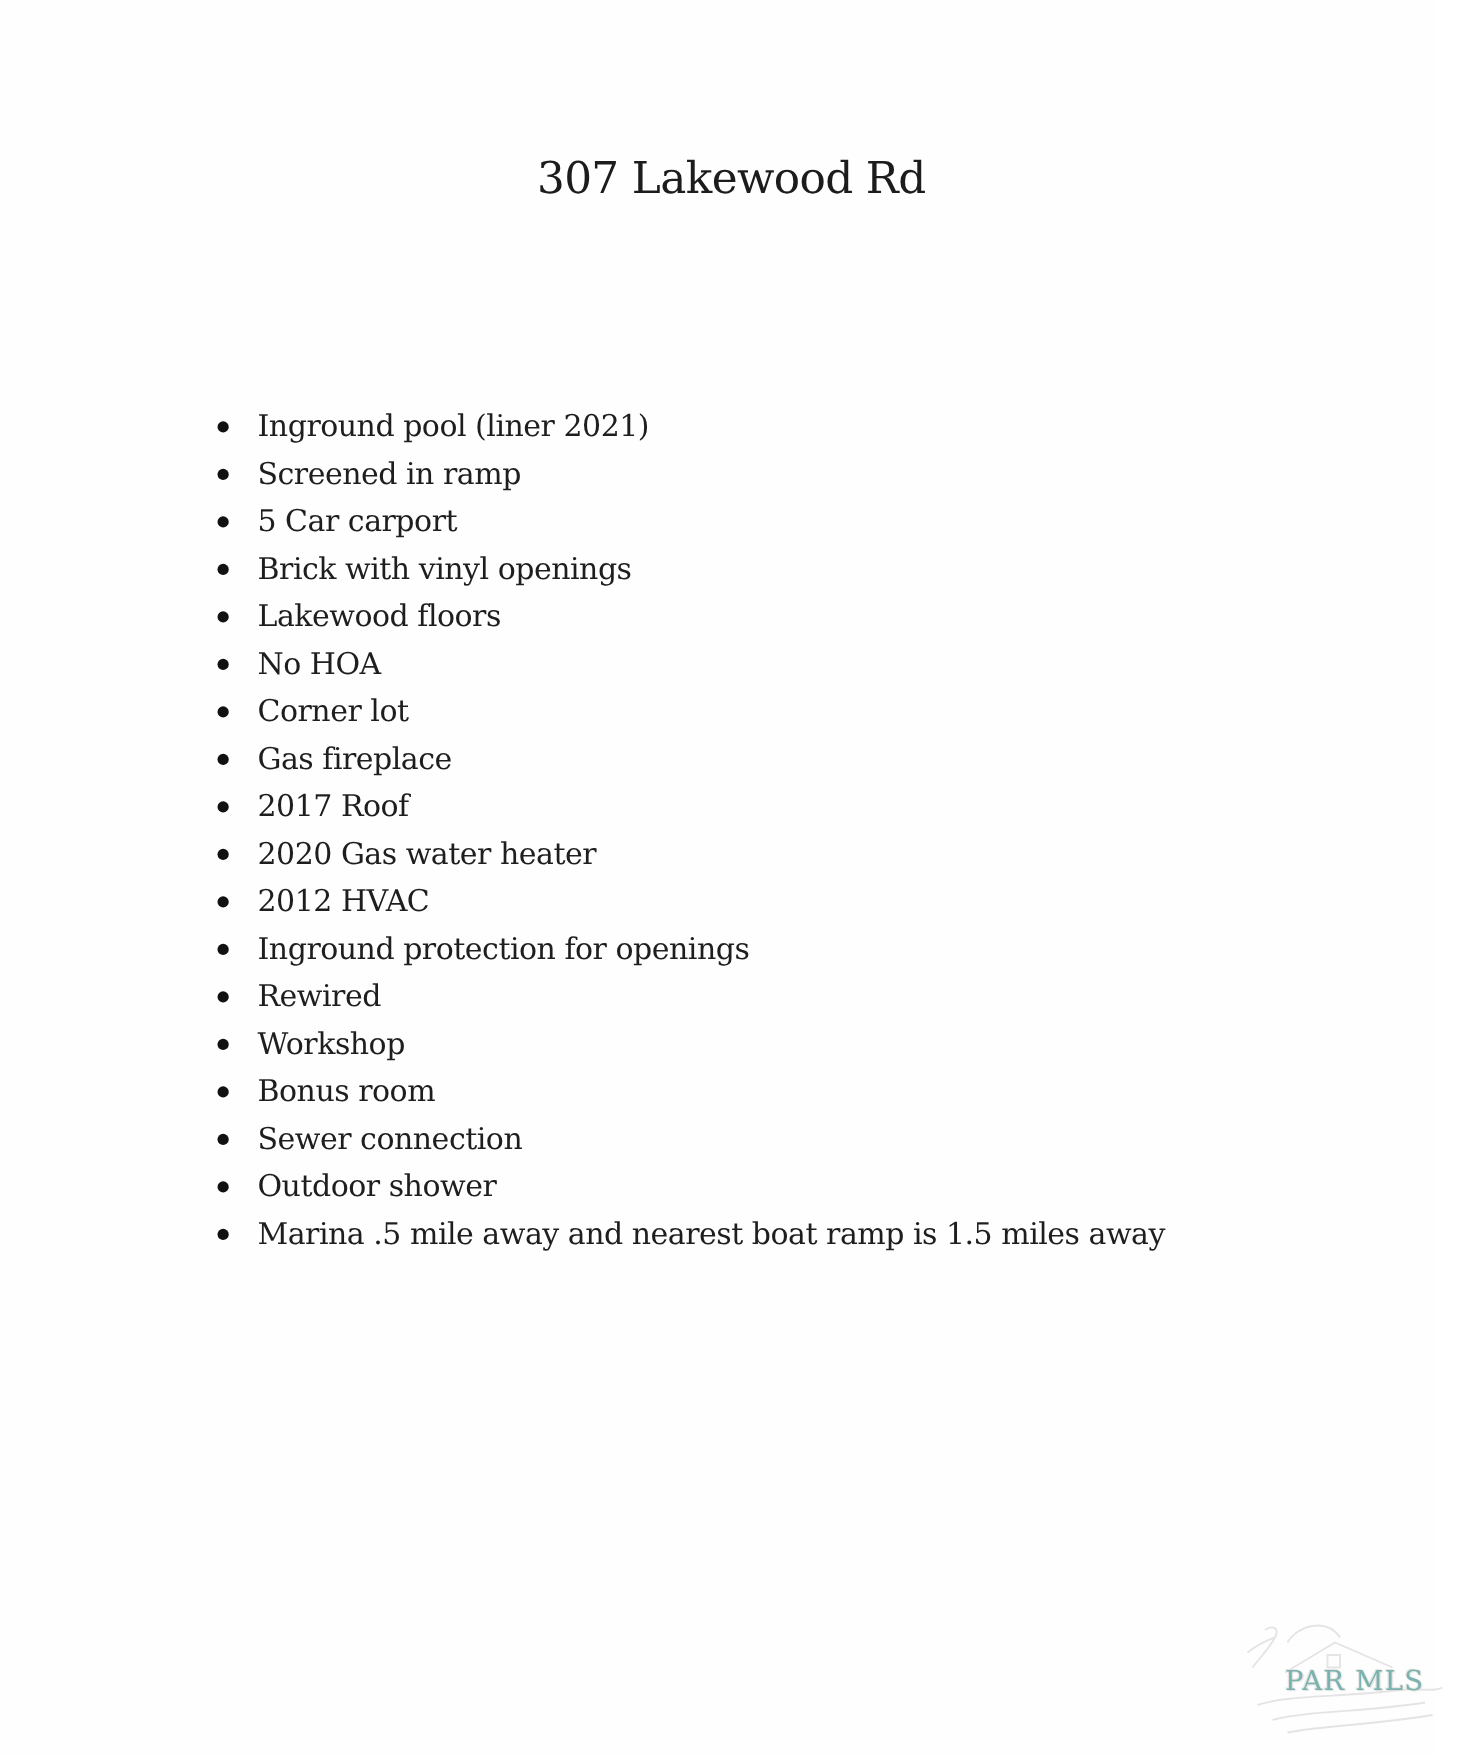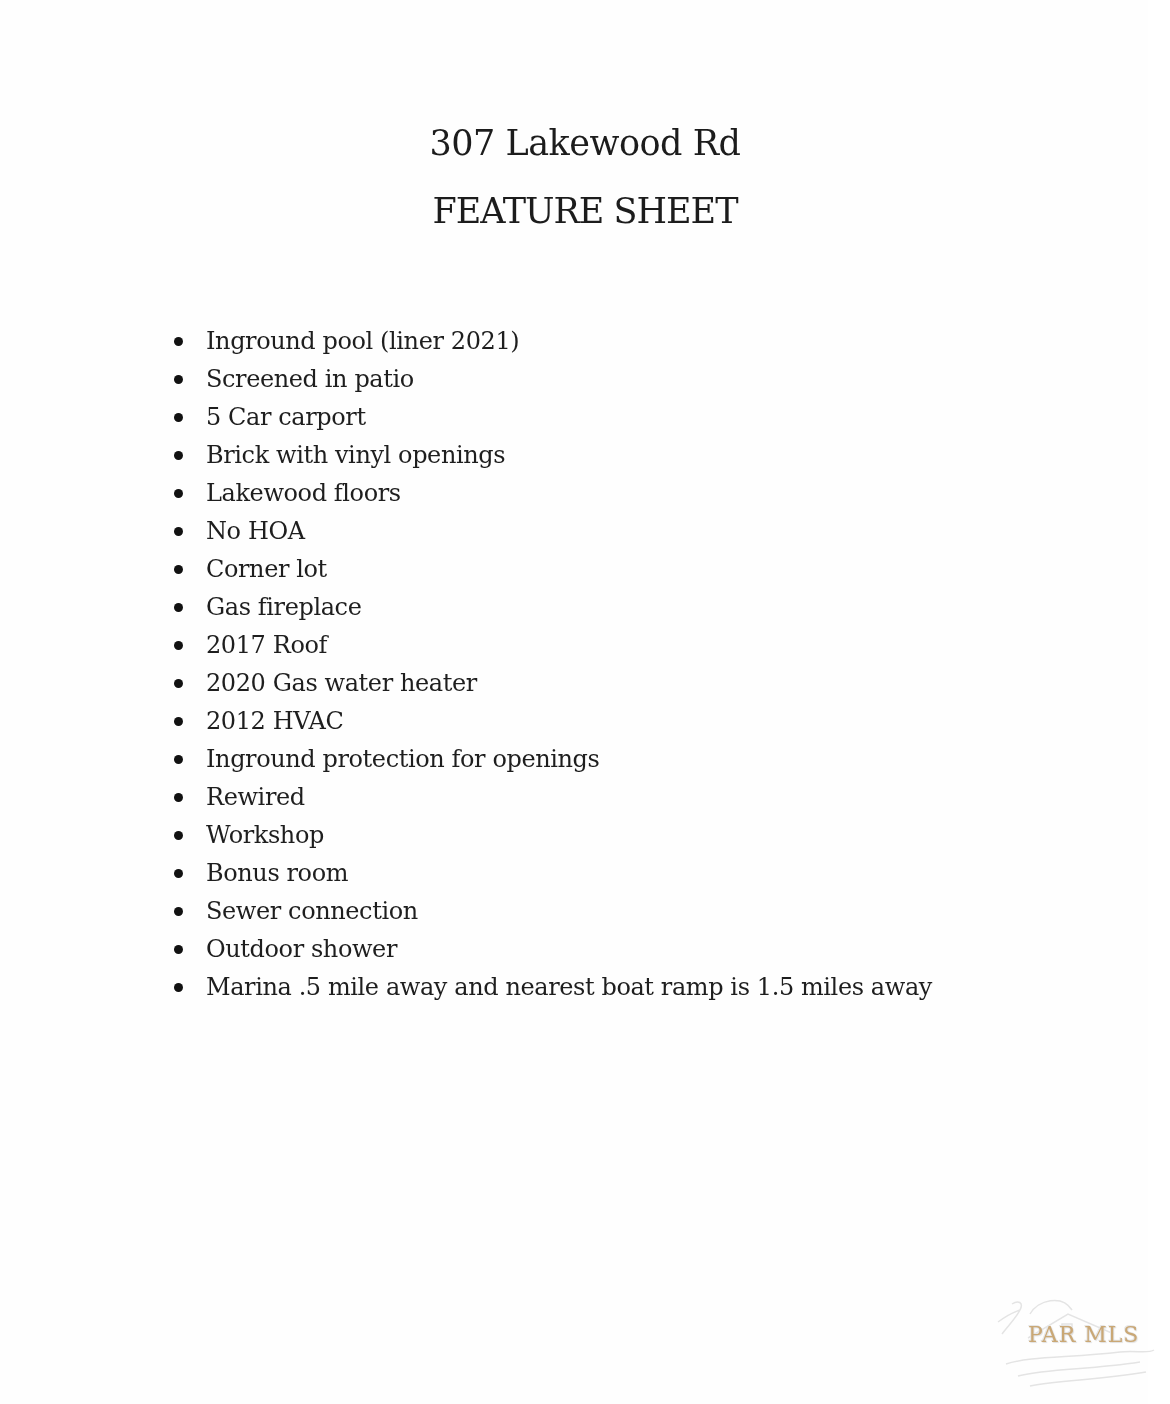--- a/index.html
+++ b/index.html
@@ -75,44 +75,43 @@
       left: 990px;
       top: 1292px;
       width: 170px;
       height: 100px;
       opacity: 0.55;
     }
     .watermark svg { width: 100%; height: 100%; }
     .watermark-text {
       position: absolute;
       left: 38px;
-      top: 30px;
+      top: 41px;
       font-family: "DejaVu Serif", serif;
       font-size: 22px;
-      color: #a16207;
+      color: #0f766e;
       text-shadow: 0 0 1px #b9b9b9, 1px 1px 1px #c9c9c9, -1px -1px 0 #d7d7d7;
       letter-spacing: 1px;
     }
   </style>
 </head>
 <body>
 
 <div class="page">
 
   <h1 class="title address">307 Lakewood Rd</h1>
-  <h2 class="title sheet">FEATURE SHEET</h2>
 
   <ul class="feature-list">
     <li class="feature-item">
         <span class="bullet"></span>
         <span class="feature-text">Inground pool (liner 2021)</span>
       </li>
     <li class="feature-item">
         <span class="bullet"></span>
-        <span class="feature-text">Screened in patio</span>
+        <span class="feature-text">Screened in ramp</span>
       </li>
     <li class="feature-item">
         <span class="bullet"></span>
         <span class="feature-text">5 Car carport</span>
       </li>
     <li class="feature-item">
         <span class="bullet"></span>
         <span class="feature-text">Brick with vinyl openings</span>
       </li>
     <li class="feature-item">

